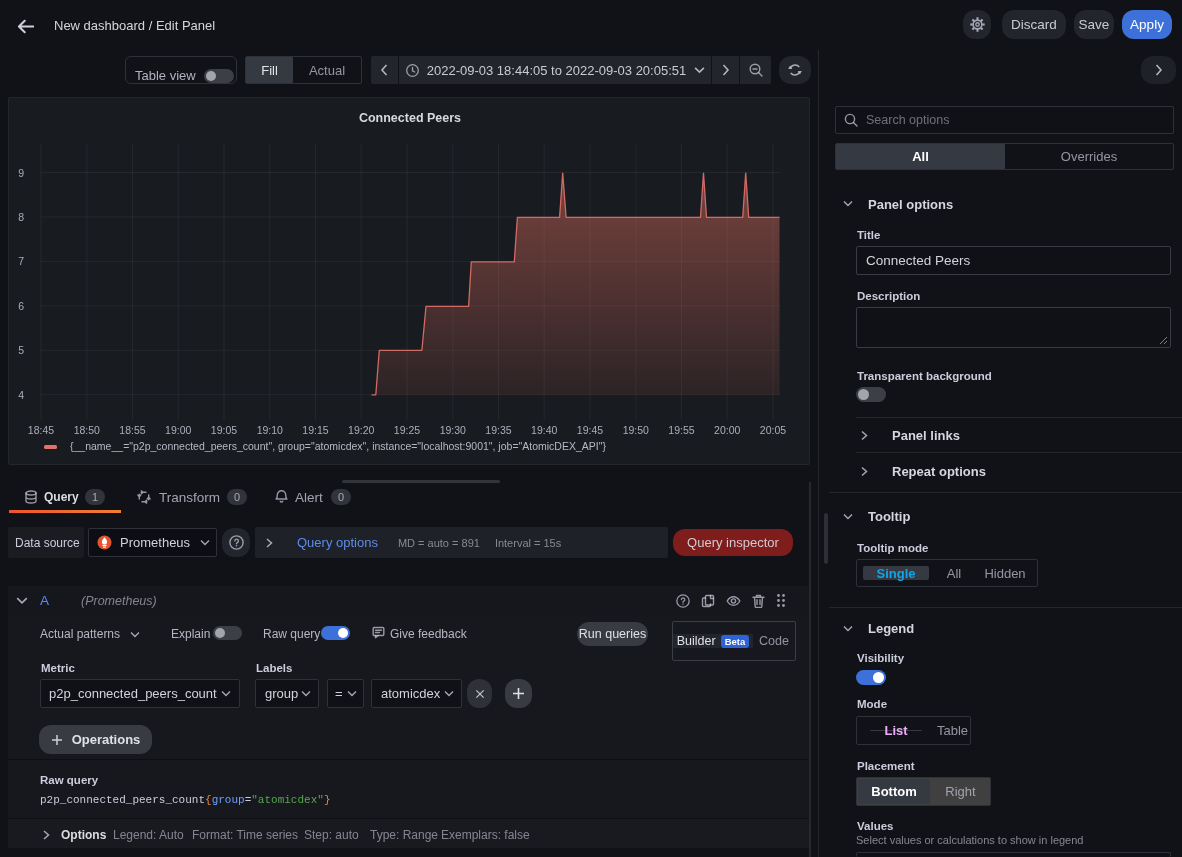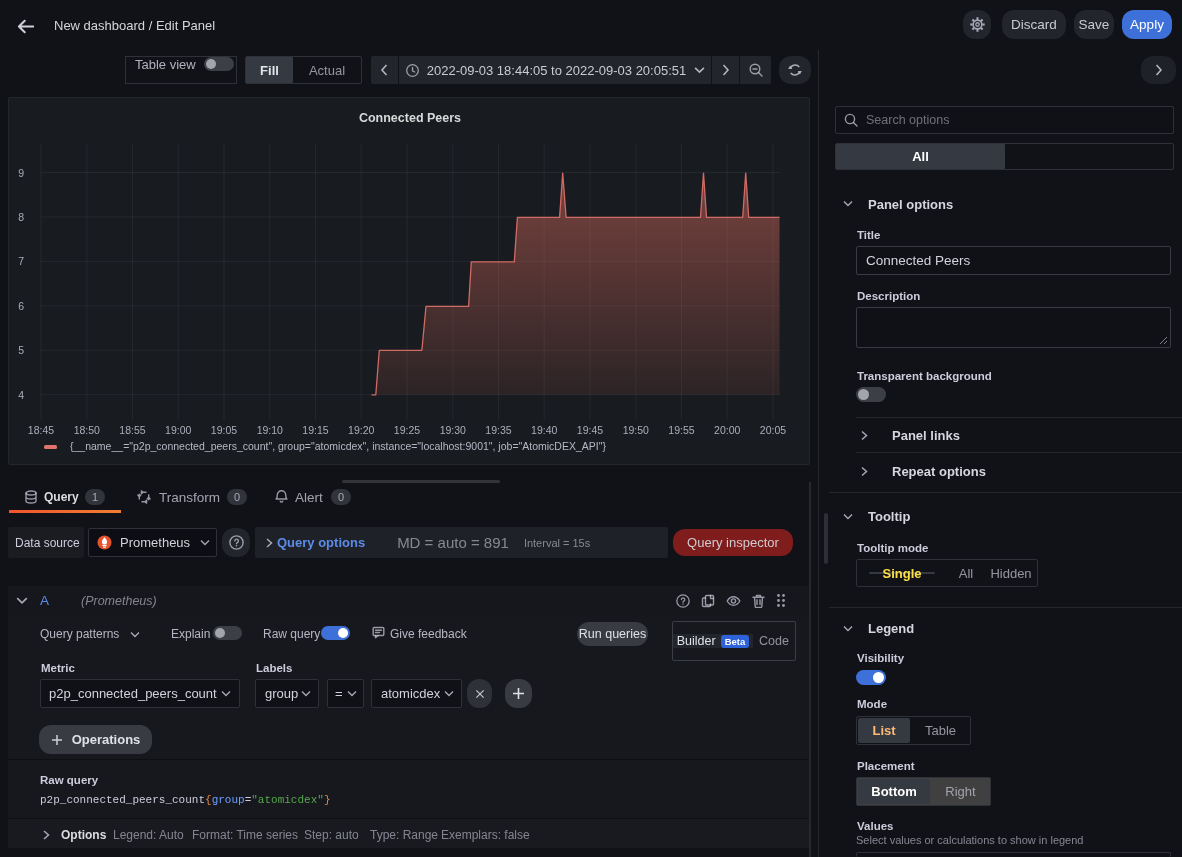--- a/index.html
+++ b/index.html
@@ -3,21 +3,21 @@
 <meta charset="utf-8">
 <style>
 *{margin:0;padding:0;box-sizing:border-box}
 html,body{width:1182px;height:857px;background:#111217;font-family:"Liberation Sans",sans-serif;overflow:hidden}
 #root{position:relative;width:1182px;height:857px;color:#ccccdc}
 .a{position:absolute}
 .ic{stroke:rgba(204,204,220,0.72);fill:none;stroke-width:1.4;stroke-linecap:round;stroke-linejoin:round}
 .btn2{background:#22252b;border-radius:12px;display:flex;align-items:center;justify-content:center;font-size:13.5px;font-weight:500;color:rgba(216,217,224,0.92)}
 .inp{background:#0f1116;border:1px solid #2e3238;border-radius:2px;display:flex;align-items:center;font-size:14px}
 .seg{border:1px solid #2e3238;border-radius:2px;display:flex;align-items:stretch;font-size:13px}
-.seg .on{background:#353a42;color:#e3e4e8;font-weight:700;border-radius:1px}
+.seg .on{background:#353a42;color:#e3e4e8;font-weight:400;border-radius:1px}
 .seg .off{color:rgba(204,204,220,0.70)}
 .segc{display:flex;align-items:center;justify-content:center}
 .lbl{font-size:11.5px;font-weight:bold;color:#ccccdc}
 .tog{border-radius:8px;background:#3c4046}
 .tog .kn{position:absolute;border-radius:50%;background:#a2a5ac;top:2px}
 .tog.on{background:#3d71d9}
 .tog.on .kn{background:#fff}
 .hdr13{font-size:13px;font-weight:bold;color:#d5d6de}
 </style>
 </head>
@@ -44,21 +44,21 @@
             <line x1="3.2" y1="12.8" x2="4.7" y2="11.3"></line>
             <line x1="11.3" y1="4.7" x2="12.8" y2="3.2"></line>
           </g>
         </g>
       </svg>
 </div>
 <div class="a btn2" style="left:1002px;top:10px;width:64px;height:29px">Discard</div>
 <div class="a btn2" style="left:1074px;top:10px;width:40px;height:29px">Save</div>
 <div class="a btn2" style="left:1122px;top:10px;width:50px;height:29px;background:#3d71d9;color:#fff">Apply</div>
 
-<div class="a" style="left:125px;top:56px;width:112px;height:28px;border:1px solid #2e3238;border-radius:0;display:flex;align-items:flex-start">
+<div class="a" style="left:125px;top:56px;width:112px;height:28px;border:1px solid #2e3238;border-radius:6px;display:flex;align-items:flex-end">
   <span style="font-size:13px;margin-left:9px;color:rgba(204,204,220,0.85)">Table view</span>
   <span class="tog" style="position:relative;display:inline-block;width:30px;height:14px;margin-left:8px">
         <span class="kn" style="width:10px;height:10px;left:2px"></span>
       </span>
 </div>
 <div class="a seg" style="left:245px;top:56px;width:117px;height:28px;background:#111217">
   <span class="on segc" style="width:47px">Fill</span>
   <span class="off segc" style="flex:1">Actual</span>
 </div>
 
@@ -222,22 +222,22 @@
 <div class="a btn2" style="left:222px;top:528px;width:28px;height:29px">
   <svg width="15" height="15" viewBox="0 0 15 15">
         <circle cx="7.5" cy="7.5" r="6.6" class="ic"></circle>
         <path class="ic" d="M5.8 5.9 a1.8 1.8 0 1 1 2.5 1.7 c-0.6 0.25 -0.8 0.6 -0.8 1.2 M7.5 10.6 v0.3"></path>
       </svg>
 </div>
 <div class="a" style="left:255px;top:527px;width:413px;height:31px;background:#1e2127;border-radius:2px;display:flex;align-items:center">
   <svg width="8" height="10" viewBox="0 0 8 10" style="margin-left:10px">
         <path d="M2 1 L6.5 5 L2 9" stroke="rgba(204,204,220,0.8)" stroke-width="1.5" fill="none"></path>
       </svg>
-  <span style="margin-left:4px;font-size:13px;font-weight:700;color:#5d8bea">Query options</span>
-  <span style="margin-left:32px;font-size:15px;color:rgba(204,204,220,0.60)">MD = auto = 891</span>
+  <span style="margin-left:24px;font-size:13px;font-weight:400;color:#5d8bea">Query options</span>
+  <span style="margin-left:20px;font-size:11px;color:rgba(204,204,220,0.60)">MD = auto = 891</span>
   <span style="margin-left:15px;font-size:11px;color:rgba(204,204,220,0.60)">Interval = 15s</span>
 </div>
 <div class="a btn2" style="left:673px;top:529px;width:120px;height:27px;background:#7f1d1d;font-size:13px">Query inspector</div>
 
 <div class="a" style="left:8px;top:586px;width:802px;height:262px;background:#16181d"></div>
 <div class="a" style="left:8px;top:586px;width:802px;height:29px;background:#15171c"></div>
 <svg class="a" style="left:16px;top:596px" width="12" height="9" viewBox="0 0 10 7">
       <path d="M1 1.5 L5 5.5 L9 1.5" stroke="rgba(204,204,220,0.8)" stroke-width="1.4" fill="none"></path>
     </svg>
 <div class="a" style="left:40px;top:593px;font-size:13.5px;font-weight:500;color:#5d8bea">A</div>
@@ -268,21 +268,21 @@
       <g fill="rgba(204,204,220,0.72)">
         <circle cx="3.5" cy="2.5" r="1.4"></circle>
         <circle cx="8.5" cy="2.5" r="1.4"></circle>
         <circle cx="3.5" cy="7.5" r="1.4"></circle>
         <circle cx="8.5" cy="7.5" r="1.4"></circle>
         <circle cx="3.5" cy="12.5" r="1.4"></circle>
         <circle cx="8.5" cy="12.5" r="1.4"></circle>
       </g>
     </svg>
 
-<div class="a" style="left:40px;top:627px;font-size:12px;color:rgba(204,204,220,0.88)">Query patterns</div>
+<div class="a" style="left:40px;top:627px;font-size:12px;color:rgba(204,204,220,0.88)">Actual patterns</div>
 <svg class="a" style="left:130px;top:631px" width="10" height="7" viewBox="0 0 10 7">
       <path d="M1 1.5 L5 5.5 L9 1.5" stroke="rgba(204,204,220,0.8)" stroke-width="1.4" fill="none"></path>
     </svg>
 <div class="a" style="left:171px;top:627px;font-size:12px;color:rgba(204,204,220,0.88)">Explain</div>
 <span class="a tog" style="position:absolute;left:213px;top:626px;width:29px;height:14px">
       <span class="kn" style="width:10px;height:10px;left:2px"></span>
     </span>
 <div class="a" style="left:263px;top:627px;font-size:12px;color:rgba(204,204,220,0.88)">Raw query</div>
 <span class="a tog on" style="position:absolute;left:321px;top:626px;width:29px;height:14px">
       <span class="kn" style="width:10px;height:10px;right:2px"></span>
@@ -375,20 +375,21 @@
 <div class="a inp" style="left:835px;top:106px;width:339px;height:28px">
   <svg width="14" height="14" viewBox="0 0 14 14" style="margin-left:8px">
         <circle cx="6" cy="6" r="4.6" class="ic"></circle>
         <path class="ic" d="M9.4 9.4 L13 13"></path>
       </svg>
   <span style="margin-left:8px;font-size:12.5px;color:rgba(204,204,220,0.50)">Search options</span>
 </div>
 
 <div class="a seg" style="left:835px;top:143px;width:339px;height:27px;background:#111217">
   <span class="on segc" style="width:169px;font-weight:bold;color:#fff">All</span>
+  <span class="off segc" style="flex:1">Overrides</span>
 </div>
 
 <svg class="a" style="left:843px;top:200px" width="10" height="7" viewBox="0 0 10 7">
       <path d="M1 1.5 L5 5.5 L9 1.5" stroke="rgba(204,204,220,0.8)" stroke-width="1.4" fill="none"></path>
     </svg>
 <div class="a hdr13" style="left:868px;top:197px">Panel options</div>
 
 <div class="a lbl" style="left:857px;top:229px">Title</div>
 <div class="a inp" style="left:856px;top:246px;width:315px;height:29px;border-color:#383c42">
   <span style="margin-left:9px;font-size:13.5px;color:#d2d3da">Connected Peers</span>
@@ -415,37 +416,37 @@
     </svg>
 <div class="a hdr13" style="left:892px;top:464px">Repeat options</div>
 <div class="a" style="left:829px;top:492px;width:353px;height:1px;background:#24262c"></div>
 
 <svg class="a" style="left:843px;top:513px" width="10" height="7" viewBox="0 0 10 7">
       <path d="M1 1.5 L5 5.5 L9 1.5" stroke="rgba(204,204,220,0.8)" stroke-width="1.4" fill="none"></path>
     </svg>
 <div class="a hdr13" style="left:868px;top:509px">Tooltip</div>
 <div class="a lbl" style="left:857px;top:542px">Tooltip mode</div>
 <div class="a seg" style="left:856px;top:559px;width:182px;height:28px;background:#111217">
-  <span class="on segc" style="width:66px;font-weight:bold;color:#fde047;margin:12px;border-radius:2px">Single</span>
+  <span class="on segc" style="width:66px;font-weight:bold;color:#0ea5e9;margin:6px;border-radius:2px">Single</span>
   <span class="off segc" style="width:38px">All</span>
   <span class="off segc" style="flex:1">Hidden</span>
 </div>
 <div class="a" style="left:829px;top:607px;width:353px;height:1px;background:#24262c"></div>
 
 <svg class="a" style="left:843px;top:625px" width="10" height="7" viewBox="0 0 10 7">
       <path d="M1 1.5 L5 5.5 L9 1.5" stroke="rgba(204,204,220,0.8)" stroke-width="1.4" fill="none"></path>
     </svg>
 <div class="a hdr13" style="left:868px;top:621px">Legend</div>
 <div class="a lbl" style="left:857px;top:652px">Visibility</div>
 <span class="a tog on" style="position:absolute;left:856px;top:670px;width:30px;height:15px">
       <span class="kn" style="width:11px;height:11px;right:2px"></span>
     </span>
 <div class="a lbl" style="left:857px;top:698px">Mode</div>
 <div class="a seg" style="left:856px;top:716px;width:115px;height:29px;background:#111217">
-  <span class="on segc" style="width:52px;font-weight:bold;color:#fdba74;margin:1px;border-radius:2px">List</span>
+  <span class="on segc" style="width:52px;font-weight:bold;color:#f0abfc;margin:13px;border-radius:2px">List</span>
   <span class="off segc" style="flex:1">Table</span>
 </div>
 <div class="a lbl" style="left:857px;top:760px">Placement</div>
 <div class="a seg" style="left:856px;top:777px;width:135px;height:29px;background:#404040">
   <span class="on segc" style="width:72px;font-weight:bold;color:#fff;margin:1px;border-radius:2px">Bottom</span>
   <span class="off segc" style="flex:1">Right</span>
 </div>
 <div class="a lbl" style="left:857px;top:820px">Values</div>
 <div class="a" style="left:856px;top:834px;font-size:11px;color:rgba(204,204,220,0.62)">Select values or calculations to show in legend</div>
 <div class="a inp" style="left:856px;top:852px;width:315px;height:5px;border-bottom:none"></div>

